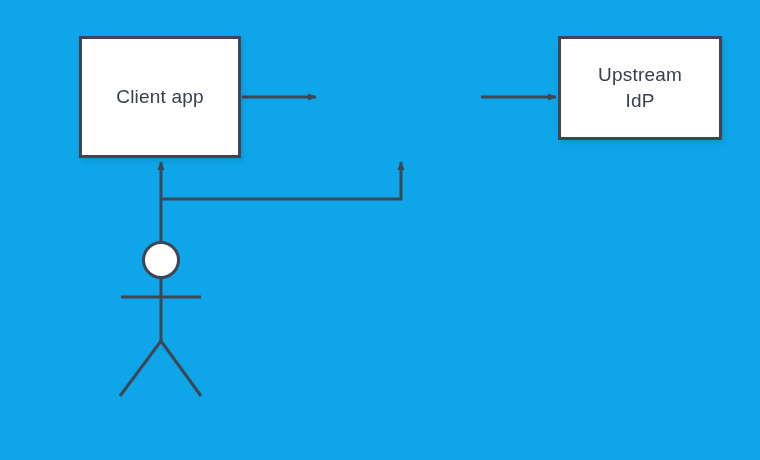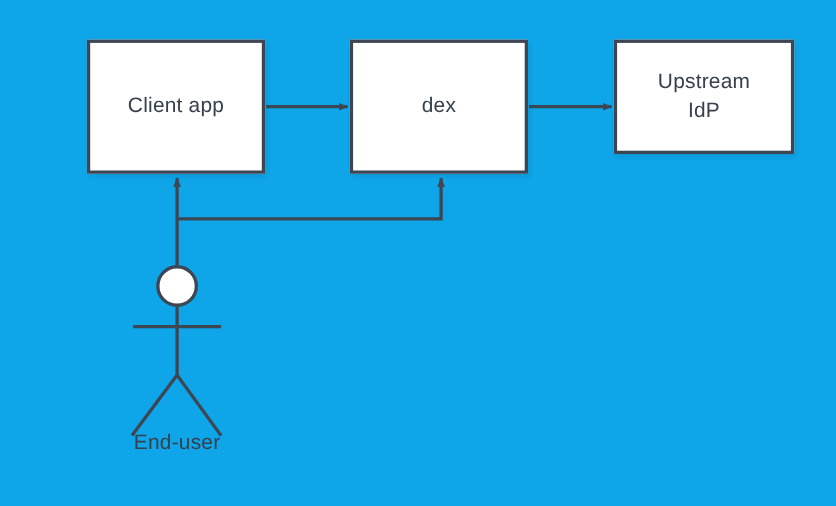--- a/index.html
+++ b/index.html
@@ -89,20 +89,18 @@
       <circle cx="161" cy="260" r="17.5" fill="#ffffff" stroke="#3d4653" stroke-width="3"></circle>
       <line x1="161" y1="277" x2="161" y2="341" stroke="#3d4653" stroke-width="3"></line>
       <line x1="121" y1="297" x2="201" y2="297" stroke="#3d4653" stroke-width="3"></line>
       <line x1="161" y1="341" x2="120" y2="396" stroke="#3d4653" stroke-width="3"></line>
       <line x1="161" y1="341" x2="201" y2="396" stroke="#3d4653" stroke-width="3"></line>
     </g>
   </svg>
 
   <div class="node-box" id="node-client-app">Client app</div>
 
-  <div class="node-box" id="node-dex">dex</div>
 
   <div class="node-box" id="node-upstream">Upstream
 IdP</div>
 
-  <div class="actor-label">End-user</div>
 
 </div>
 
 </body></html>

